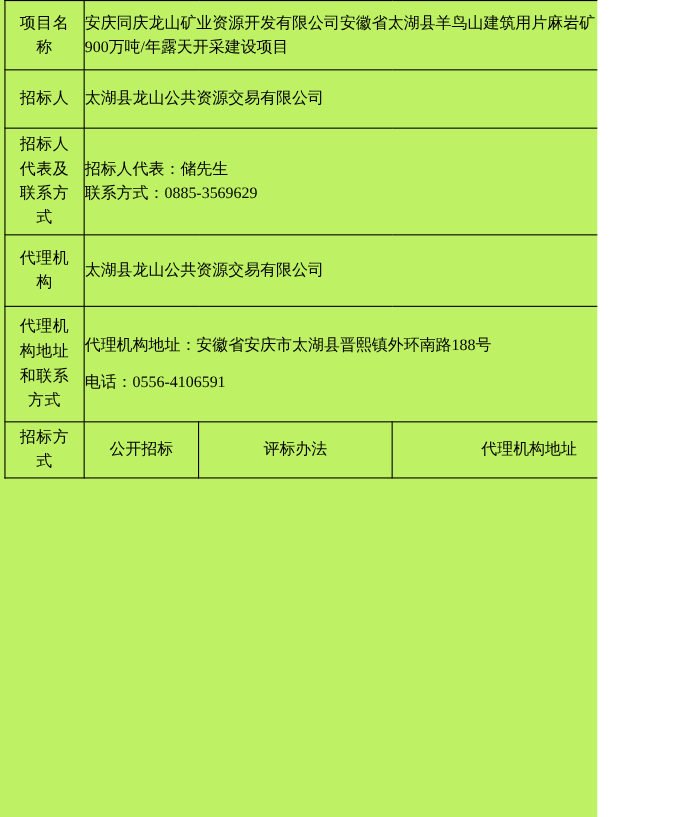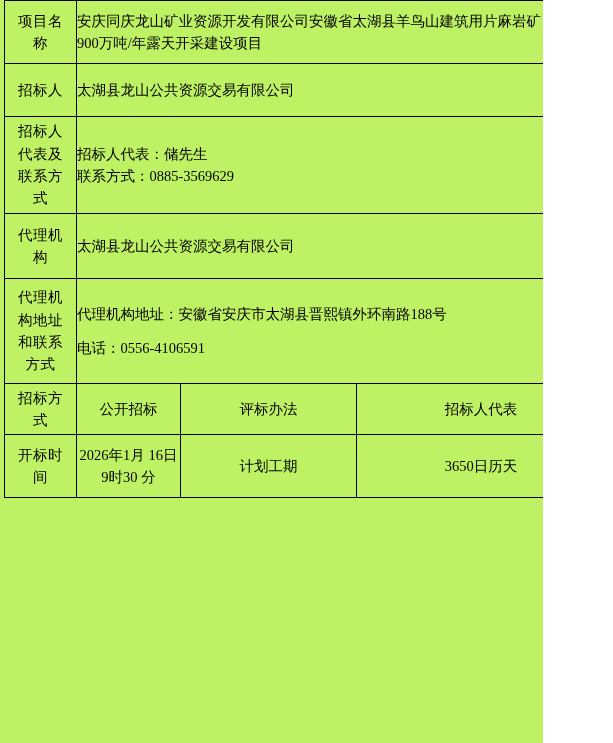--- a/index.html
+++ b/index.html
@@ -133,31 +133,18 @@
         </td>
       </tr>
 
       <tr class="row-method">
         <td class="label-cell">
           <span class="lbl">招标方</span>
           <span class="lbl">式</span>
         </td>
         <td class="center-cell">公开招标</td>
         <td class="center-cell">评标办法</td>
-        <td class="center-cell">招标人代表</td>
+        <td class="center-cell">代理机构地址</td>
       </tr>
 
-      <tr class="row-opening">
-        <td class="label-cell">
-          <span class="lbl">开标时</span>
-          <span class="lbl">间</span>
-        </td>
-        <td class="center-cell">
-          <span class="line">2026年1月</span>
-          <span class="line">16日9时30</span>
-          <span class="line">分</span>
-        </td>
-        <td class="center-cell">计划工期</td>
-        <td class="center-cell">3650日历天</td>
-      </tr>
     </tbody>
   </table>
 </div>
 
 </body></html>

